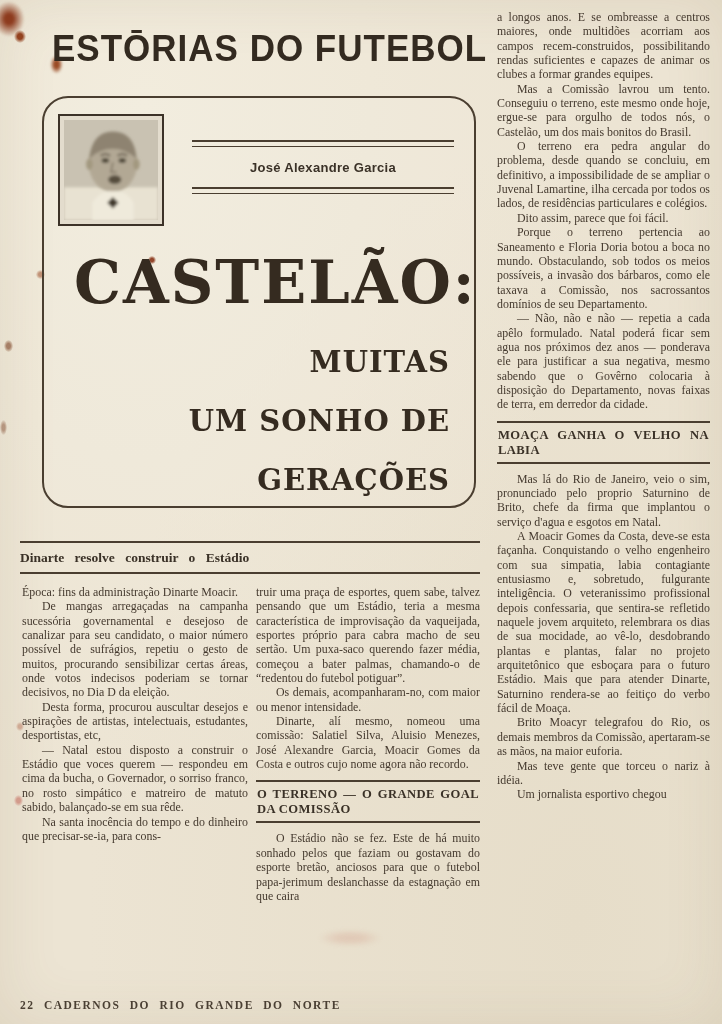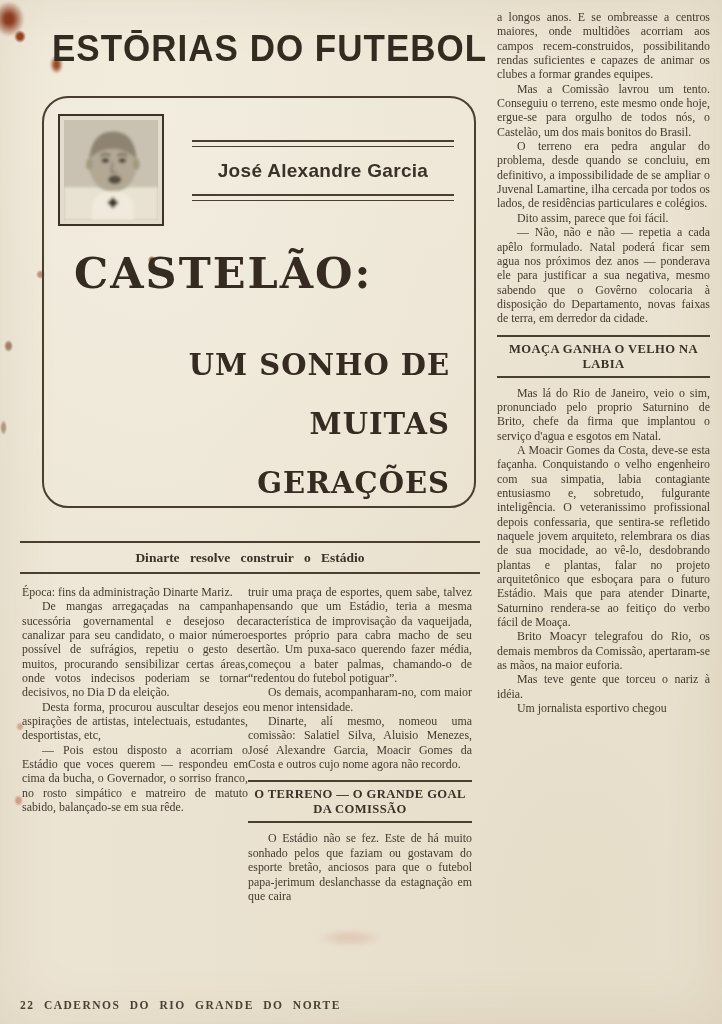--- a/index.html
+++ b/index.html
@@ -35,52 +35,52 @@
     position:absolute;left:14px;top:16px;width:106px;height:112px;
     border:2px solid #3c3228;background:#e3dccd;padding:4px;box-sizing:border-box;
   }
   .photo-frame svg{width:100%;height:100%;display:block;}
 
   .byline-block{position:absolute;left:148px;top:42px;width:262px;}
   .rule-double{height:4px;border-top:2px solid #4a3e30;border-bottom:1px solid #4a3e30;}
   .byline{
     text-align:center;margin:13px 0 12px 0;
     font-family:"Liberation Sans","DejaVu Sans",sans-serif;
-    font-weight:700;font-size:19px;color:#3a3127;letter-spacing:.3px;
+    font-weight:700;font-size:13px;color:#3a3127;letter-spacing:.3px;
   }
 
   .title-block{position:absolute;left:30px;right:24px;top:150px;text-align:right;color:#352b20;}
   .title-main{
-    text-align:left;font-size:43px;font-weight:700;letter-spacing:2px;
-    font-family:"DejaVu Serif","Liberation Serif",serif;margin-bottom:38px;
+    text-align:left;font-size:59px;font-weight:700;letter-spacing:2px;
+    font-family:"DejaVu Serif","Liberation Serif",serif;margin-bottom:16px;
   }
   .title-line{
     font-size:29px;font-weight:700;letter-spacing:1px;line-height:59px;
     font-family:"DejaVu Serif","Liberation Serif",serif;
   }
 
   
   .section-bar{
     position:absolute;left:20px;top:541px;width:460px;
     border-top:2px solid #4a3e30;border-bottom:2px solid #4a3e30;
-    padding:7px 0 6px 0;text-align:center;
+    padding:7px 0 6px 0;text-align:left;
     font-weight:700;font-size:13.5px;color:#3a3127;word-spacing:7px;
   }
 
   
   .col{position:absolute;font-size:11.9px;line-height:14.35px;text-align:justify;}
   .col-left{left:22px;top:585px;width:226px;height:412px;}
-  .col-mid{left:248px;top:585px;width:224px;height:412px;font-family:Liberation Serif, serif;}
+  .col-mid{left:256px;top:585px;width:224px;height:412px;font-family:Liberation Serif, serif;}
   .col-right{left:497px;top:10px;width:213px;height:1004px;}
   .body-p{margin:0;text-indent:20px;}
   .noindent{text-indent:0;}
   .subhead{
     margin:9px 0 8px 0;padding:5px 1px 4px 1px;
     border-top:2px solid #4a3e30;border-bottom:2px solid #4a3e30;
-    text-align:center;font-weight:700;font-size:12.6px;letter-spacing:.4px;
+    font-weight:700;font-size:12.6px;letter-spacing:.4px;
     text-indent:0;line-height:15px;color:#3a3127;
   }
 
   
   .footer{
     position:absolute;left:20px;top:999px;
     font-weight:700;font-size:11.5px;letter-spacing:1.5px;word-spacing:5px;
     color:#4a3f33;white-space:nowrap;text-align:right;
   }
 
@@ -144,46 +144,48 @@
     </div>
 
     <div class="byline-block">
       <div class="rule-double"></div>
       <div class="byline">José Alexandre Garcia</div>
       <div class="rule-double"></div>
     </div>
 
     <div class="title-block">
       <div class="title-main">CASTELÃO:</div>
+      <div class="title-line">MUITAS</div>
       <div class="title-line">UM SONHO DE</div>
-      <div class="title-line">MUITAS</div>
       <div class="title-line">GERAÇÕES</div>
     </div>
   </div>
 
   <div class="section-bar">Dinarte  resolve  construir  o  Estádio</div>
 
   <div class="col col-left">
-      <p class="body-p noindent">Época:  fins da administração Dinarte Mariz.</p>
+      <p class="body-p noindent">Época:  fins da administração Dinarte Moacir.</p>
       <p class="body-p">De mangas arregaçadas na campanha sucessória governamental e desejoso de canalizar para seu candidato, o maior número possível de sufrágios, repetiu o gesto de muitos, procurando sensibilizar certas áreas, onde votos indecisos poderiam se tornar decisivos, no Dia D da eleição.</p>
       <p class="body-p">Desta forma, procurou auscultar desejos e aspirações de artistas, intelectuais, estudantes, desportistas, etc,</p>
-      <p class="body-p">— Pois estou disposto a acorriam o Estádio que voces querem — respondeu em cima da bucha, o Governador, o sorriso franco, no rosto simpático e matreiro de matuto sabido, balançado-se em sua rêde.</p>
+      <p class="body-p">— Natal estou disposto a construir o Estádio que voces querem — respondeu em cima da bucha, o Governador, o sorriso franco, no rosto simpático e matreiro de matuto sabido, balançado-se em sua rêde.</p>
+      <p class="body-p">Na santa inocência do tempo e do dinheiro que precisar-se-ia, para cons-</p>
     </div>
   <div class="col col-mid">
       <p class="body-p noindent">truir uma praça de esportes,  quem sabe, talvez  pensando que um Estádio, teria a mesma característica de improvisação da vaqueijada, esportes próprio para cabra macho de seu sertão. Um puxa-saco querendo fazer média, começou a bater palmas, chamando-o de “redentou do futebol potiguar”.</p>
       <p class="body-p">Os demais,  acompanharam-no, com maior ou menor intensidade.</p>
       <p class="body-p">Dinarte, alí mesmo, nomeou uma comissão: Salatiel Silva, Aluisio Menezes, José Alexandre Garcia, Moacir Gomes da Costa e outros cujo nome agora não recordo.</p>
       <div class="subhead">O TERRENO — O GRANDE GOAL DA COMISSÃO</div>
       <p class="body-p">O Estádio não se fez. Este de há muito sonhado pelos que faziam ou gostavam do esporte bretão, anciosos para que o futebol papa-jerimum deslanchasse da estagnação em que caira</p>
     </div>
   <div class="col col-right">
       <p class="body-p noindent">a longos anos. E se ombreasse a centros maiores, onde multidões acorriam aos campos recem-construidos, possibilitando rendas suficientes e capazes de animar os clubes a formar grandes equipes.</p>
       <p class="body-p">Mas a Comissão lavrou um tento. Conseguiu o terreno, este mesmo onde hoje, ergue-se para orgulho de todos nós, o Castelão, um dos mais bonitos do Brasil.</p>
       <p class="body-p">O terreno era pedra angular do problema, desde quando se concluiu, em definitivo, a impossibilidade de se ampliar o Juvenal Lamartine, ilha cercada por todos os lados, de residências particulares e colégios.</p>
       <p class="body-p">Dito assim, parece que foi fácil.</p>
+      <p class="body-p">Porque o terreno pertencia ao Saneamento e Floria Doria botou a boca no mundo. Obstaculando, sob todos os meios possíveis, a invasão dos bárbaros, como ele taxava a Comissão, nos sacrossantos domínios de seu Departamento.</p>
       <p class="body-p">— Não, não e não — repetia a cada apêlo formulado. Natal poderá ficar sem agua nos próximos dez anos — ponderava ele para justificar a sua negativa, mesmo sabendo que o Govêrno colocaria à disposição do Departamento, novas faixas de terra, em derredor da cidade.</p>
       <div class="subhead">MOAÇA GANHA O VELHO NA LABIA</div>
       <p class="body-p">Mas lá do Rio de Janeiro, veio o sim, pronunciado pelo proprio Saturnino de Brito, chefe da firma que implantou o serviço d'agua e esgotos em Natal.</p>
       <p class="body-p">A Moacir Gomes da Costa, deve-se esta façanha. Conquistando o velho engenheiro com sua simpatia, labia contagiante entusiasmo e, sobretudo, fulgurante inteligência. O veteranissimo profissional depois confessaria, que sentira-se refletido naquele jovem arquiteto, relembrara os dias de sua mocidade, ao vê-lo, desdobrando plantas e plantas, falar no projeto arquitetônico que esboçara para o futuro Estádio. Mais que para atender Dinarte, Saturnino rendera-se ao feitiço do verbo fácil de Moaça.</p>
       <p class="body-p">Brito Moacyr telegrafou do Rio, os demais membros da Comissão, apertaram-se as mãos, na maior euforia.</p>
       <p class="body-p">Mas teve gente que torceu o nariz à idéia.</p>
       <p class="body-p">Um  jornalista esportivo  chegou</p>
     </div>
 
   <div class="footer">22  CADERNOS  DO  RIO  GRANDE  DO  NORTE</div>

